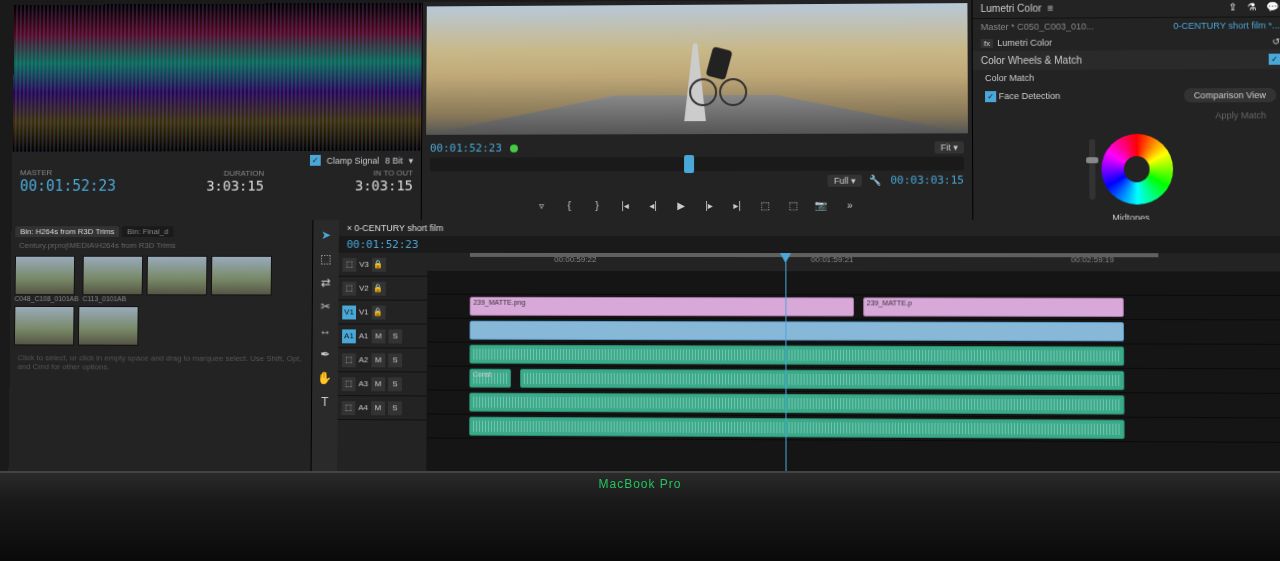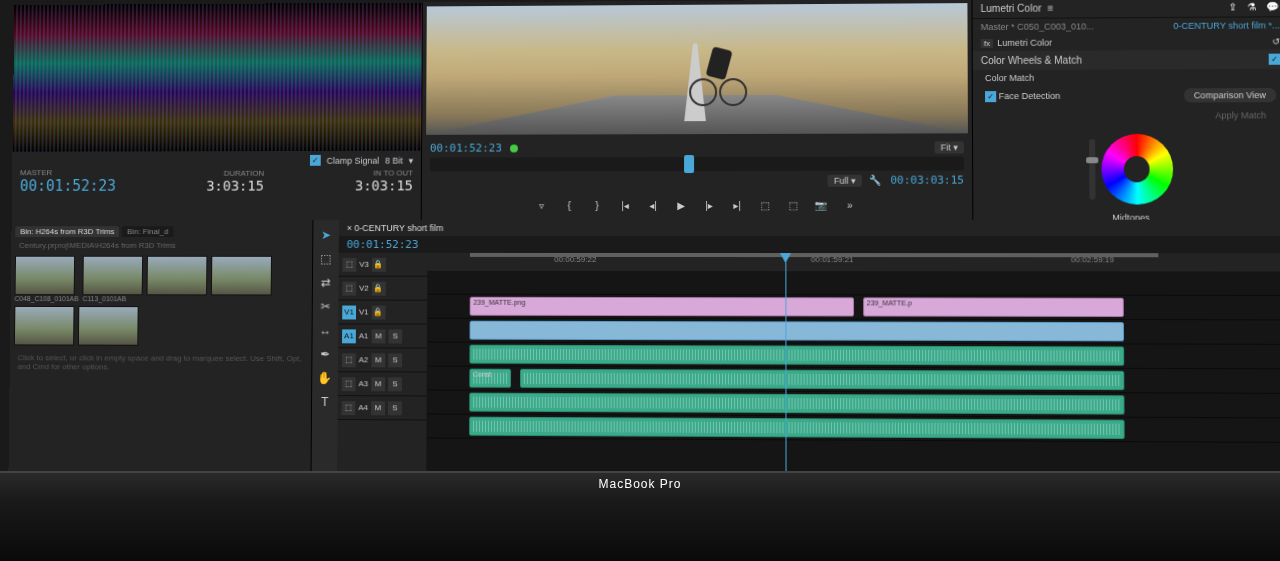--- a/index.html
+++ b/index.html
@@ -1,19 +1,19 @@
 <!DOCTYPE html>
 <html><head>
 <meta charset="utf-8">
 <style>
 * { margin: 0; padding: 0; box-sizing: border-box; }
 body { background: #1a1a1a; font-family: -apple-system, Helvetica, Arial, sans-serif; font-size: 10px; color: #ccc; overflow: hidden; width: 1280px; height: 561px; position: relative; }
 .app { display: flex; flex-direction: column; width: 100%; height: 480px; background: #1e1e1e; transform: perspective(2000px) rotateY(-3deg) rotateX(2deg); transform-origin: center center; }
 .laptop-frame { position: absolute; bottom: 0; left: 0; right: 0; height: 90px; background: linear-gradient(180deg, #2a2a2a 0%, #1a1a1a 30%, #0a0a0a 100%); border-top: 2px solid #444; }
-.laptop-label { position: absolute; bottom: 70px; left: 50%; transform: translateX(-50%); color: #ffffff; font-size: 12px; letter-spacing: 1px; }
+.laptop-label { position: absolute; bottom: 70px; left: 50%; transform: translateX(-50%); color: #22c55e; font-size: 12px; letter-spacing: 1px; }
 .top-row { display: flex; height: 220px; }
 .scope-panel { width: 420px; background: #0a0a0a; display: flex; flex-direction: column; border-right: 1px solid #000; }
 .scope-waveform { flex: 1; background: linear-gradient(180deg, #000 0%, rgba(255,0,100,0.3) 20%, rgba(0,255,200,0.4) 40%, rgba(100,0,255,0.3) 60%, rgba(255,200,0,0.2) 80%, #000 100%); position: relative; }
 .scope-waveform::before { content: ''; position: absolute; inset: 0; background: repeating-linear-gradient(90deg, transparent 0, transparent 2px, rgba(255,100,200,0.2) 2px, rgba(0,200,255,0.15) 4px); }
 .scope-controls { height: 70px; background: #232323; padding: 4px 8px; display: flex; flex-direction: column; gap: 2px; }
 .scope-row { display: flex; align-items: center; gap: 10px; font-size: 9px; }
 .clamp-row { justify-content: flex-end; gap: 6px; }
 .tc-label { color: #888; font-size: 8px; text-transform: uppercase; }
 .tc-value { color: #4aa8d8; font-size: 15px; font-family: monospace; }
 .tc-dur { color: #ddd; font-size: 14px; font-family: monospace; }

